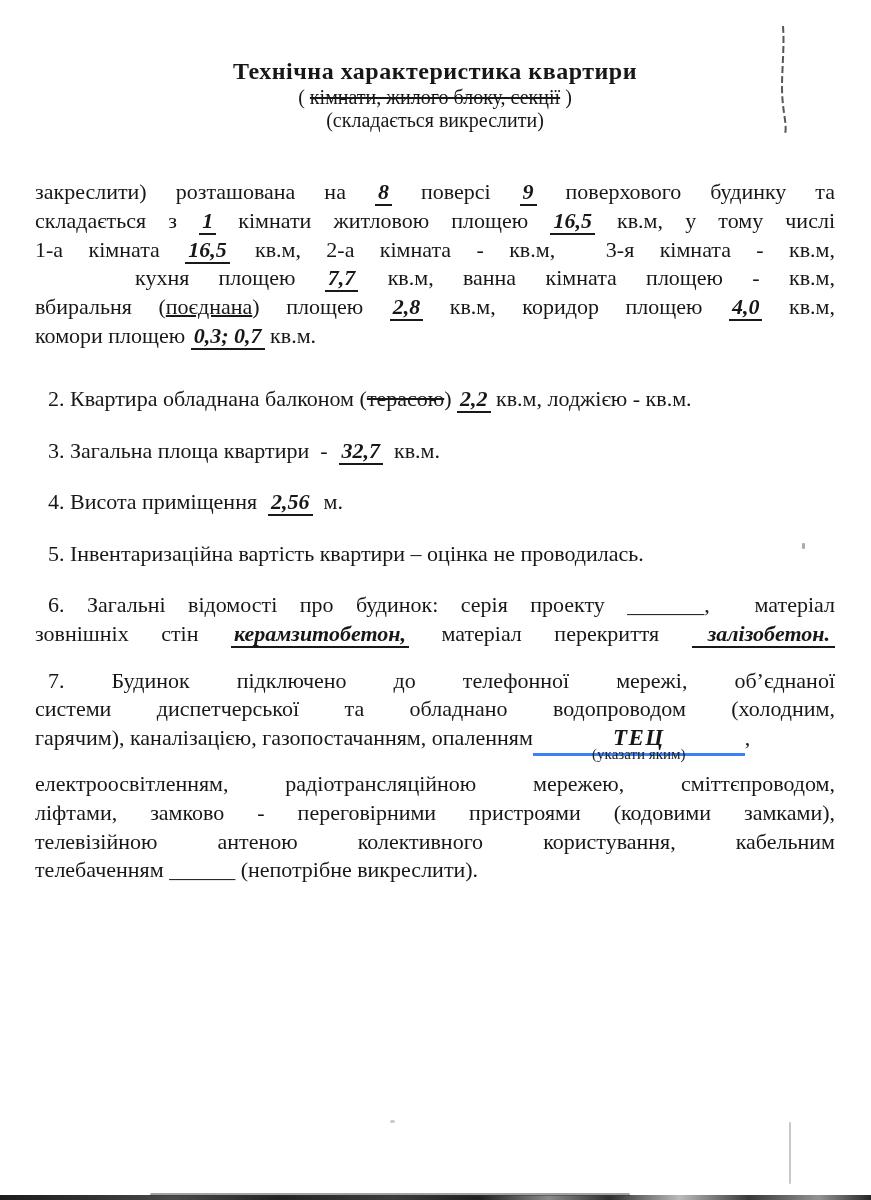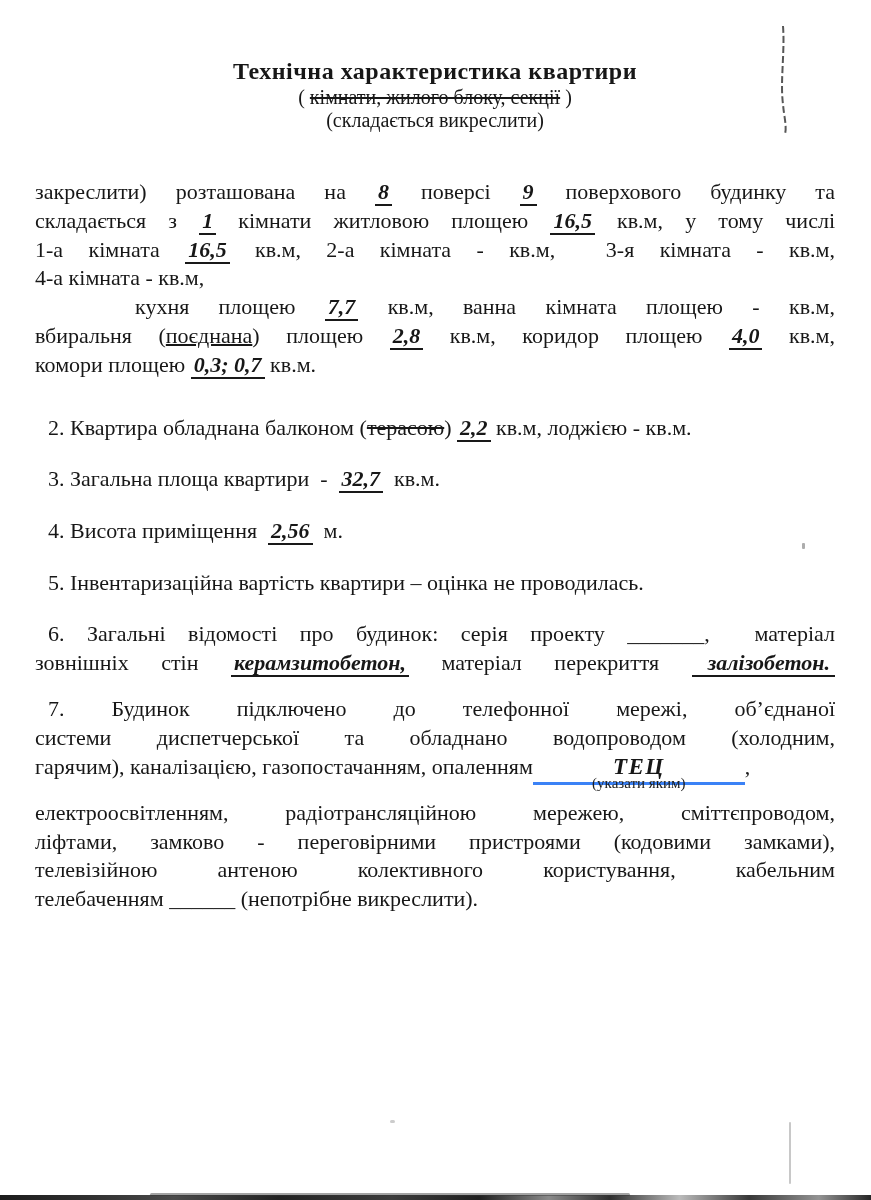--- a/index.html
+++ b/index.html
@@ -62,21 +62,20 @@
     <div class="title-block">
       <div class="title">Технічна характеристика квартири</div>
       <div class="sub"><span>( </span><span class="strike">кімнати, жилого блоку, секції</span><span> )</span></div>
       <div class="sub">(складається викреслити)</div>
     </div>
 
     <div class="para">
       <div class="ln just"><span>закреслити) розташована на </span><span class="val">8</span><span> поверсі </span><span class="val">9</span><span> поверхового будинку та</span></div>
       <div class="ln just"><span>складається з </span><span class="val">1</span><span> кімнати житловою площею </span><span class="val">16,5</span><span> кв.м, у тому числі</span></div>
       <div class="ln just"><span>1-а кімната </span><span class="val">16,5</span><span> кв.м, 2-а кімната - кв.м, &nbsp;3-я кімната - кв.м,</span></div>
-      <div class="ln"><span>4-а кімната - кв.м,</span></div>
       <div class="ln just ind2"><span>кухня площею </span><span class="val">7,7</span><span> кв.м, ванна кімната площею - кв.м,</span></div>
       <div class="ln just"><span>вбиральня (</span><span class="uline">поєднана</span><span>) площею </span><span class="val">2,8</span><span> кв.м, коридор площею </span><span class="val">4,0</span><span> кв.м,</span></div>
       <div class="ln"><span>комори площею </span><span class="val">0,3; 0,7</span><span> кв.м.</span></div>
     </div>
 
     <div class="para gap-p2">
       <div class="ln ind1"><span>2. Квартира обладнана балконом (</span><span class="strike">терасою</span><span>) </span><span class="val">2,2</span><span> кв.м, лоджією - кв.м.</span></div>
     </div>
 
     <div class="para gap-item">

